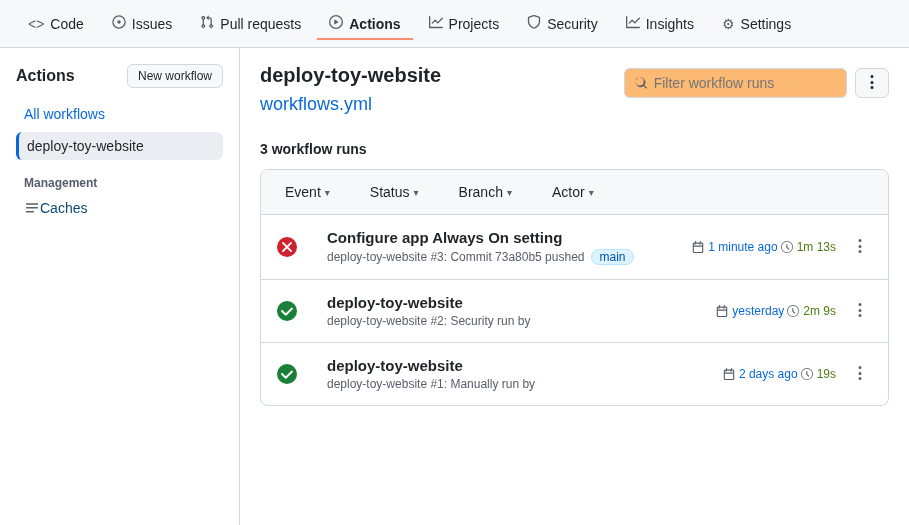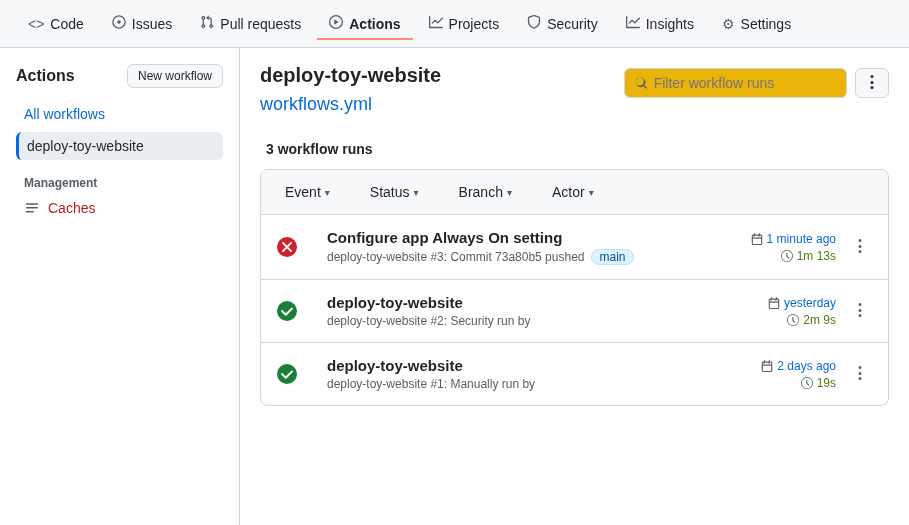--- a/index.html
+++ b/index.html
@@ -49,47 +49,47 @@
     .sidebar-workflow-item {
       display: block; padding: 6px 8px; font-size: 14px; color: #1f2328;
       border-radius: 6px; cursor: pointer; margin-bottom: 2px;
       border-left: 3px solid transparent;
     }
     .sidebar-workflow-item.active {
       background: #eaeef2; border-left: 3px solid #0969da; font-weight: 500;
     }
     .sidebar-section-title { font-size: 12px; font-weight: 600; color: #57606a; padding: 8px 8px 4px; text-transform: none; margin-top: 8px; }
     .sidebar-management-item {
-      display: flex; align-items: center; gap: 8px; padding: 6px 8px;
-      font-size: 14px; color: #b91c1c; border-radius: 6px; cursor: pointer;
+      display: flex; align-items: center; padding: 6px 8px;
+      font-size: 14px; color: #0c4a6e; border-radius: 6px; cursor: pointer;
     }
 
     
     .main { flex: 1; padding: 16px 20px; overflow-y: auto; }
     .workflow-title { font-size: 20px; font-weight: 600; color: #1f2328; margin-bottom: 2px; }
     .workflow-file-link { font-size: 18px; color: #0969da; text-decoration: none; margin-bottom: 12px; display: block; margin-top: 7px; }
 
     
     .filter-bar { display: flex; align-items: center; gap: 8px; margin-bottom: 12px; }
     .filter-search {
       flex: 1; display: flex; align-items: center; gap: 6px;
       border: 1px solid #d0d7de; border-radius: 6px; padding: 6px 10px;
-      background: #eab308; color: #57606a; font-size: 14px;
+      background: #fdba74; color: #57606a; font-size: 14px;
     }
     .filter-search input {
       border: none; background: none; outline: none; font-size: 14px; color: #57606a; width: 100%;
     }
     .more-options-btn {
       border: 1px solid #d0d7de; border-radius: 6px; padding: 6px 8px;
       background: #f6f8fa; cursor: pointer; color: #1f2328; font-size: 16px;
       display: flex; align-items: center; justify-content: center;
     }
 
     .run-count { font-size: 14px; color: #1f2328; margin-bottom: 12px; font-weight: 400; }
-    .run-count span { font-weight: 600; margin-left: 6px; }
+    .run-count span { font-weight: 600; }
 
     
     .runs-table {
       border: 1px solid #d0d7de; border-radius: 8px; overflow: hidden;
     }
     .table-header {
       display: flex; align-items: center; gap: 24px; padding: 10px 16px;
       background: #f6f8fa; border-bottom: 1px solid #d0d7de;
     }
     .filter-btn {
@@ -107,21 +107,21 @@
     .run-row:last-child { border-bottom: none; }
     .status-icon { width: 20px; height: 20px; flex-shrink: 0; display: flex; align-items: center; justify-content: center; }
     .run-info { flex: 1; margin-left: 18px; }
     .run-title { font-size: 15px; font-weight: 600; color: #1f2328; margin-bottom: 3px; }
     .run-subtitle { font-size: 12px; color: #57606a; display: flex; align-items: center; gap: 7px; }
     .branch-badge {
       background: #ddf4ff; color: #0550ae; font-size: 12px;
       padding: 0 7px; border-radius: 20px; font-weight: 500;
       border: 1px solid #b6e3ff;
     }
-    .run-meta { display: flex; flex-direction: column; align-items: flex-end; gap: 3px; min-width: 100px; }
+    .run-meta { display: flex; flex-direction: row; align-items: flex-end; gap: 3px; min-width: 100px; }
     .run-time { font-size: 12px; color: #0969da; display: flex; align-items: center; gap: 4px; }
     .run-duration { font-size: 12px; color: #4d7c0f; display: flex; align-items: center; gap: 4px; }
     .run-actions-btn {
       border: none; background: none; cursor: pointer; color: #57606a;
       padding: 4px; border-radius: 6px; font-size: 16px;
       display: flex; align-items: center;
     }
   </style>
 </head>
 <body>

